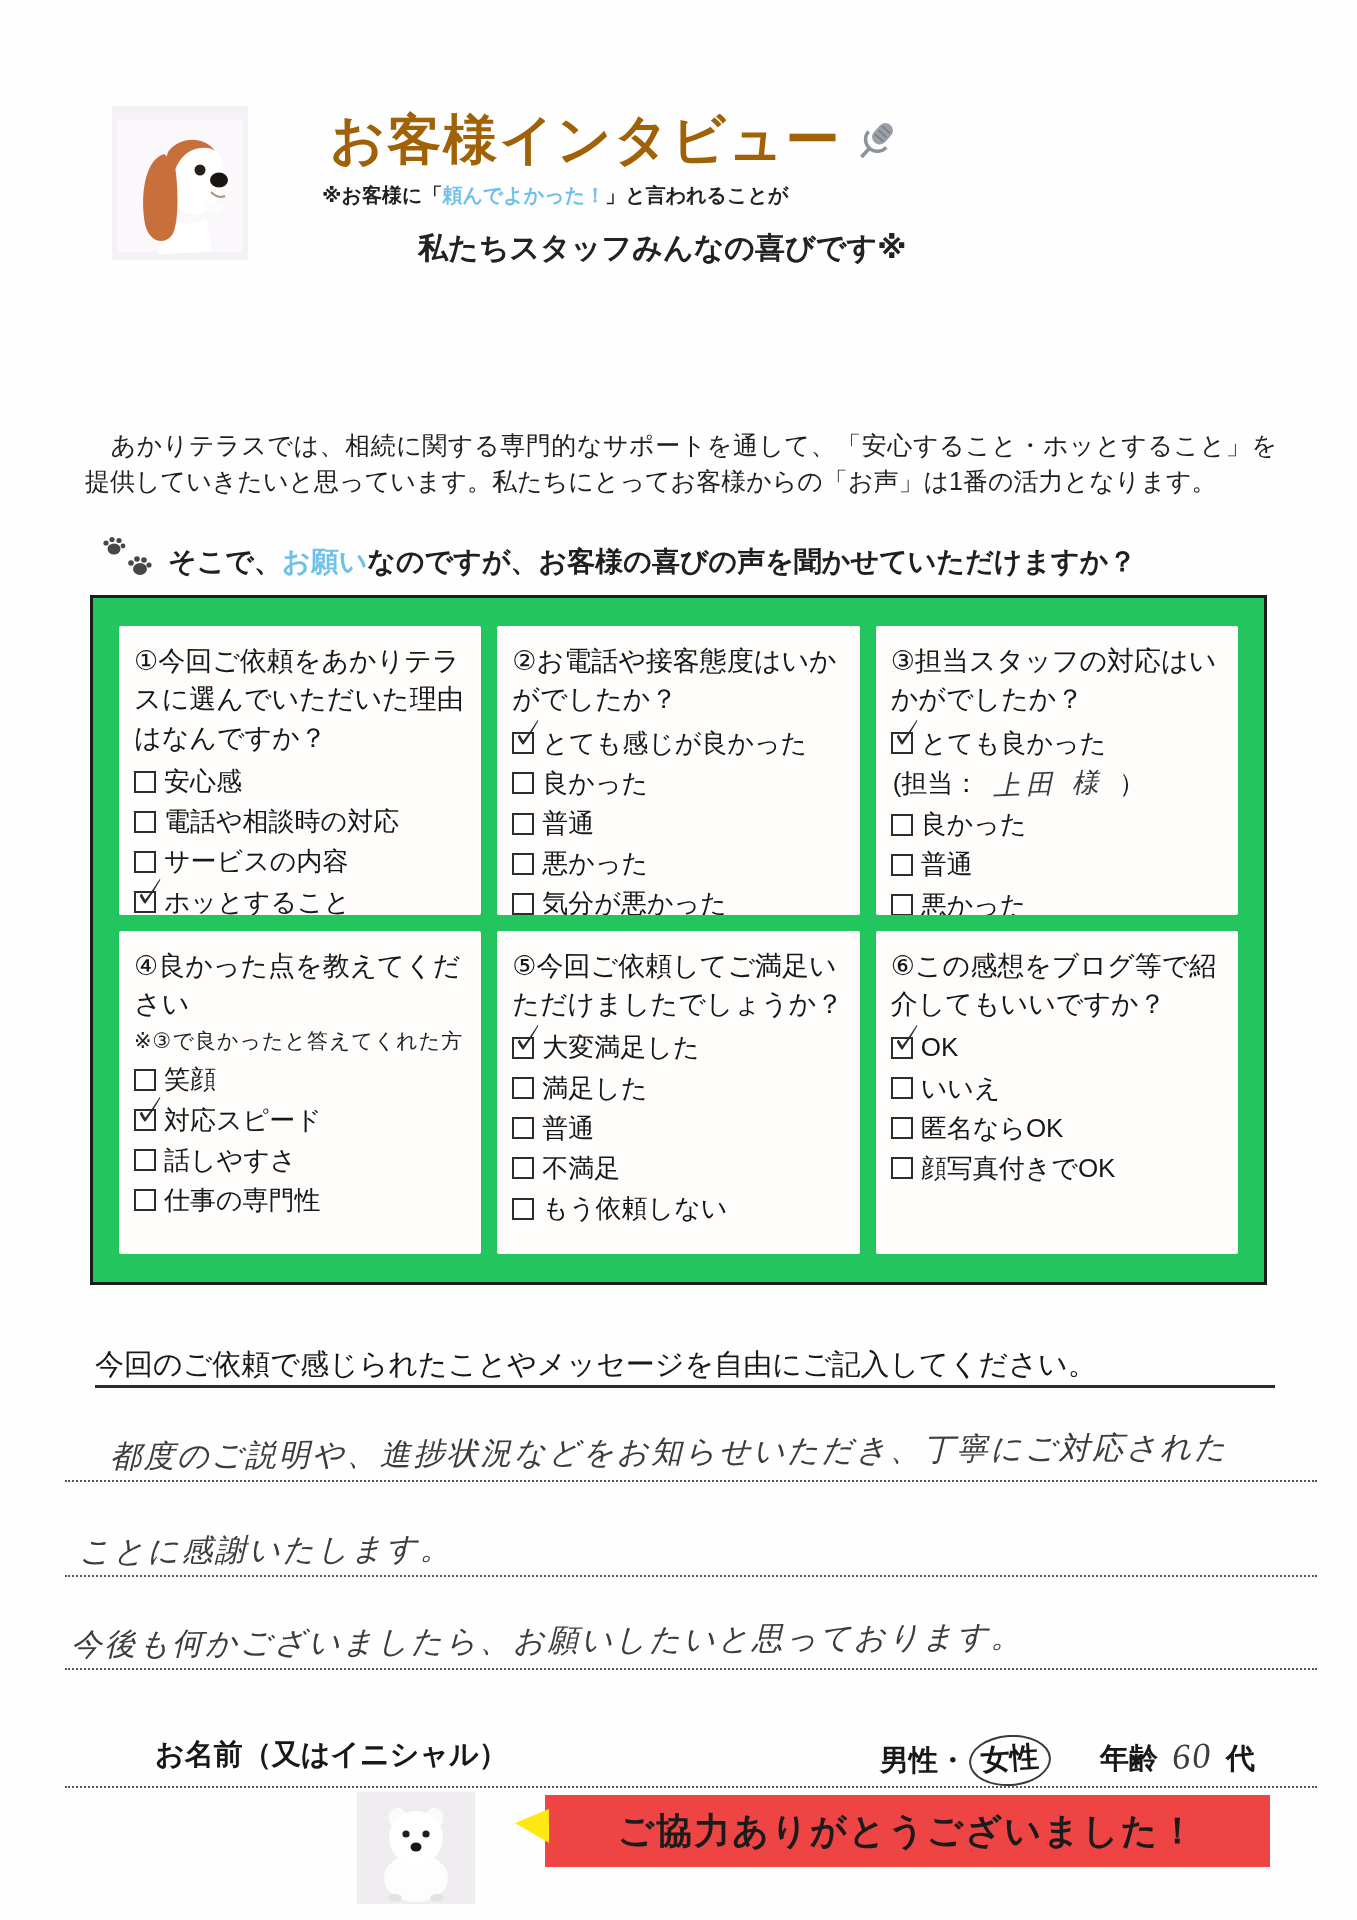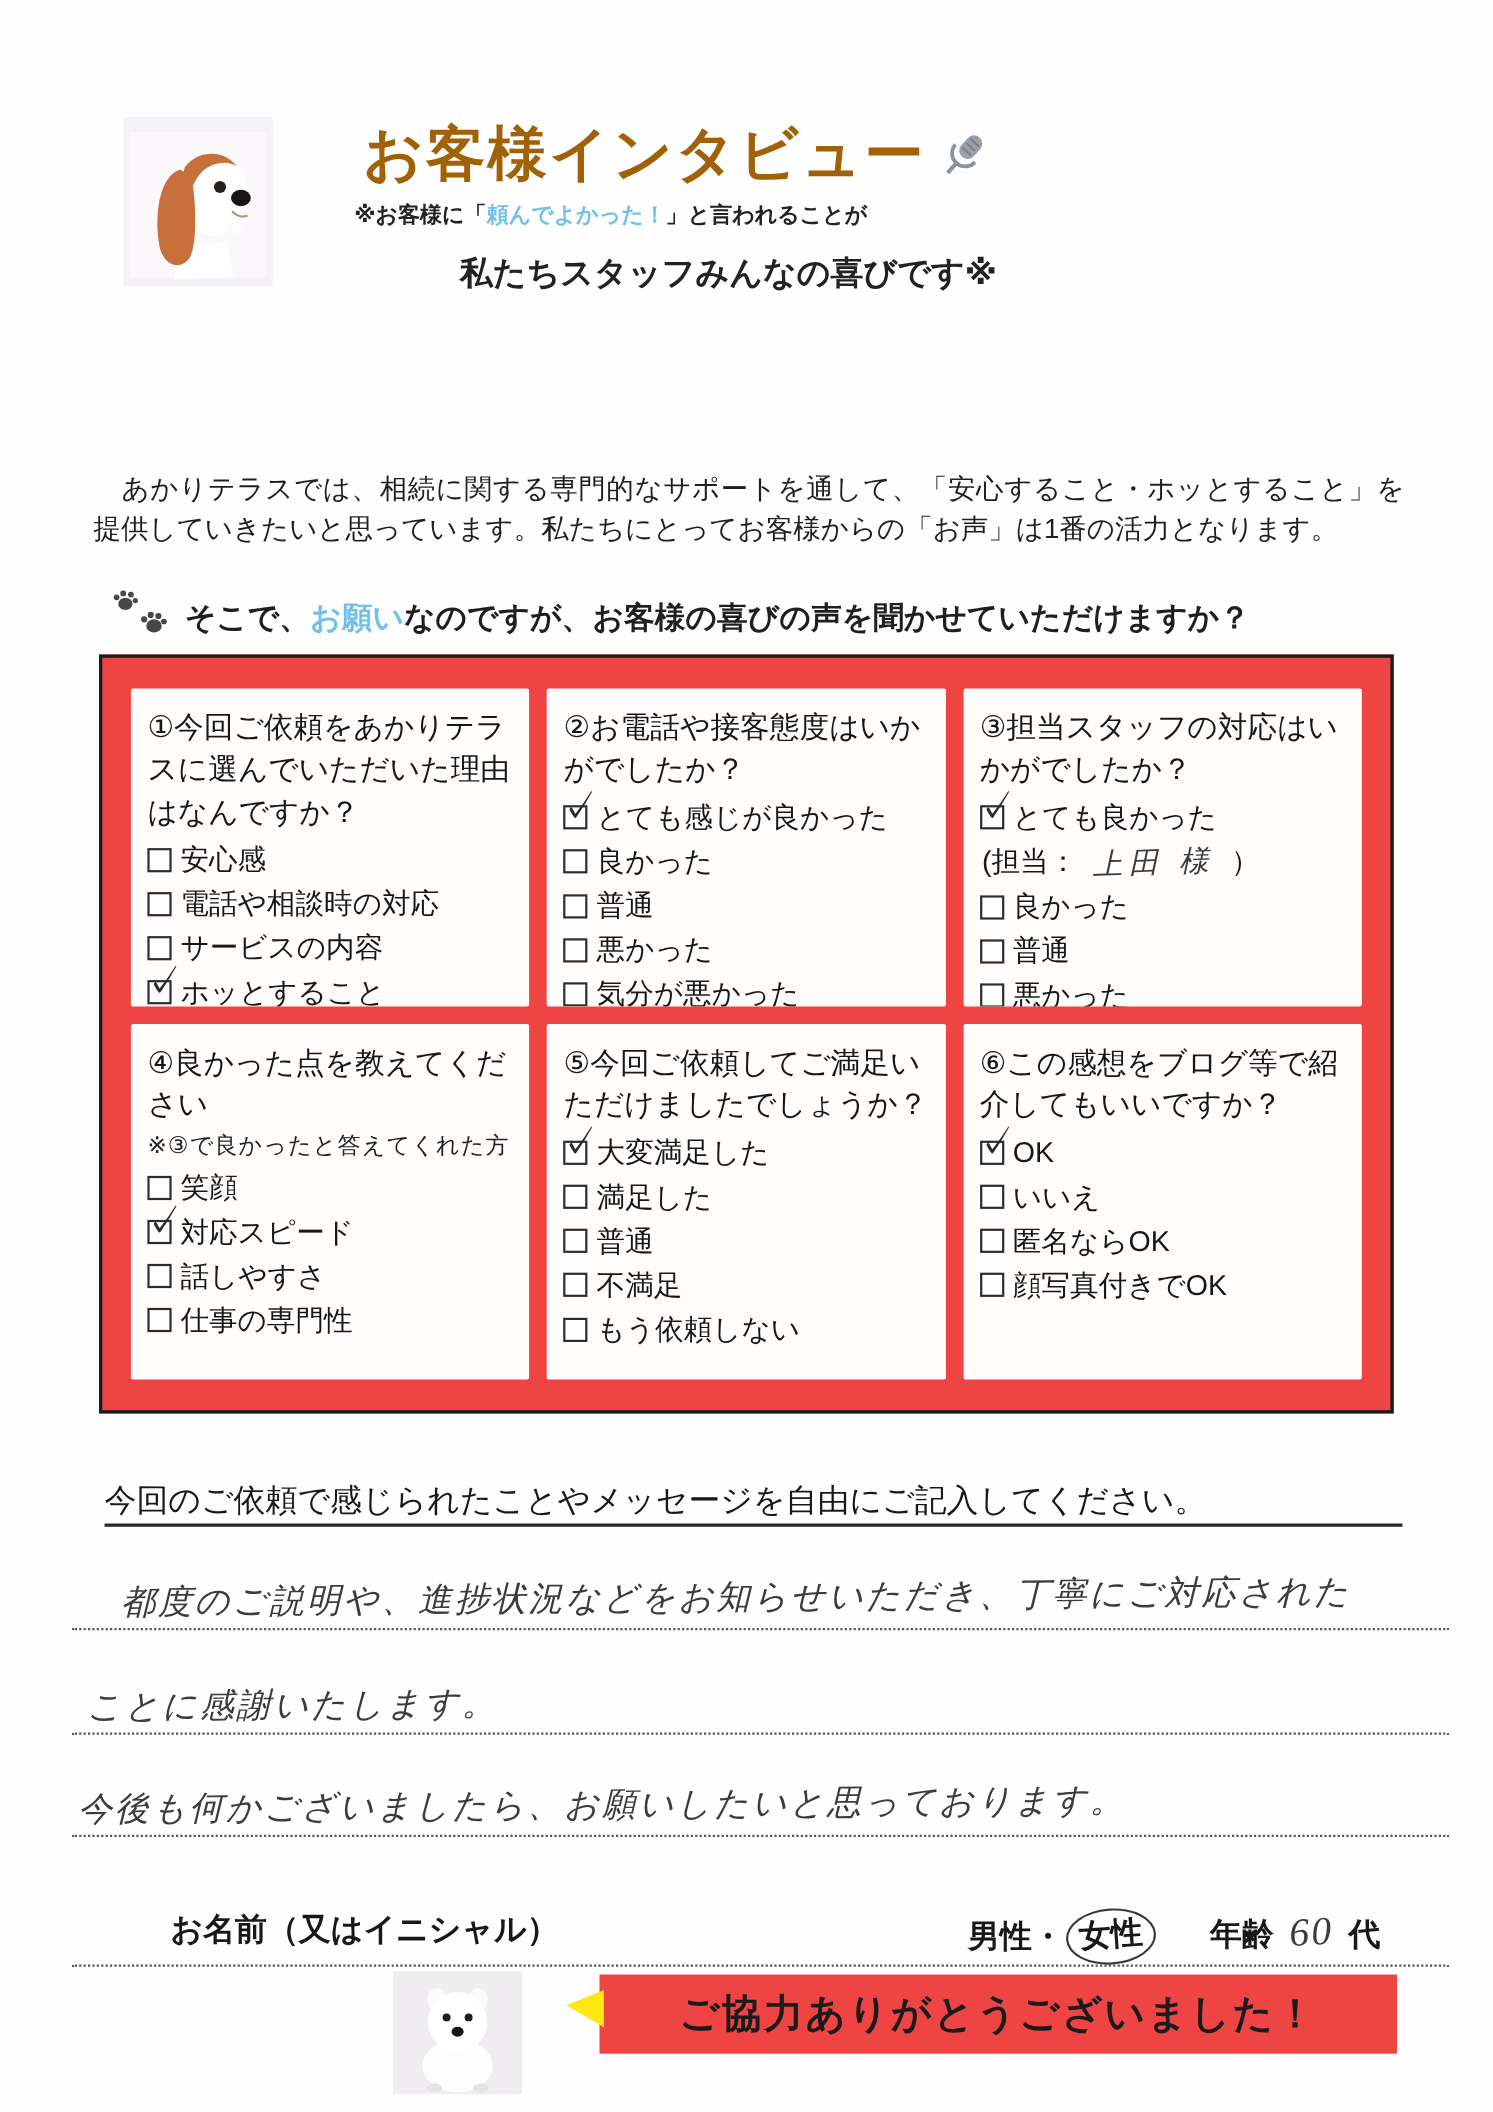--- a/index.html
+++ b/index.html
@@ -23,21 +23,21 @@
   .subtitle2{position:absolute;left:418px;top:228px;font-size:30px;font-weight:700;color:#222;white-space:nowrap;}
   
   .para{position:absolute;left:85px;width:1192px;font-size:25px;line-height:1.42;color:#1f1f1f;text-align:justify;}
   .p1{top:338px;}
   .p2{top:428px;}
   .req{position:absolute;left:100px;top:543px;font-size:28px;font-weight:600;color:#1f1f1f;display:flex;align-items:center;gap:10px;white-space:nowrap;}
   .paw{width:58px;height:46px;flex:0 0 auto;margin-top:-8px;}
   
   .survey{
     position:absolute;left:90px;top:595px;width:1177px;height:690px;
-    background:#ef4444;border:3px solid #1c1c1c;box-sizing:border-box;
+    background:#22c55e;border:3px solid #1c1c1c;box-sizing:border-box;
     display:grid;grid-template-columns:repeat(3,1fr);grid-template-rows:1fr 1.12fr;
     gap:16px;padding:28px 26px;
   }
   .card{background:#fffdfc;border-radius:2px;padding:16px 15px;box-sizing:border-box;overflow:hidden;}
   .q-title{font-size:27px;line-height:1.42;color:#171717;margin-bottom:4px;}
   .q-note{font-size:21px;color:#222;margin:2px 0 2px;letter-spacing:1px;}
   .opt{display:flex;align-items:center;gap:8px;margin:9px 0;font-size:26px;color:#171717;line-height:1.2;white-space:nowrap;}
   .cb{
     position:relative;flex:0 0 auto;width:22px;height:22px;
     border:2.5px solid #2d2d2d;box-sizing:border-box;background:#fff;

